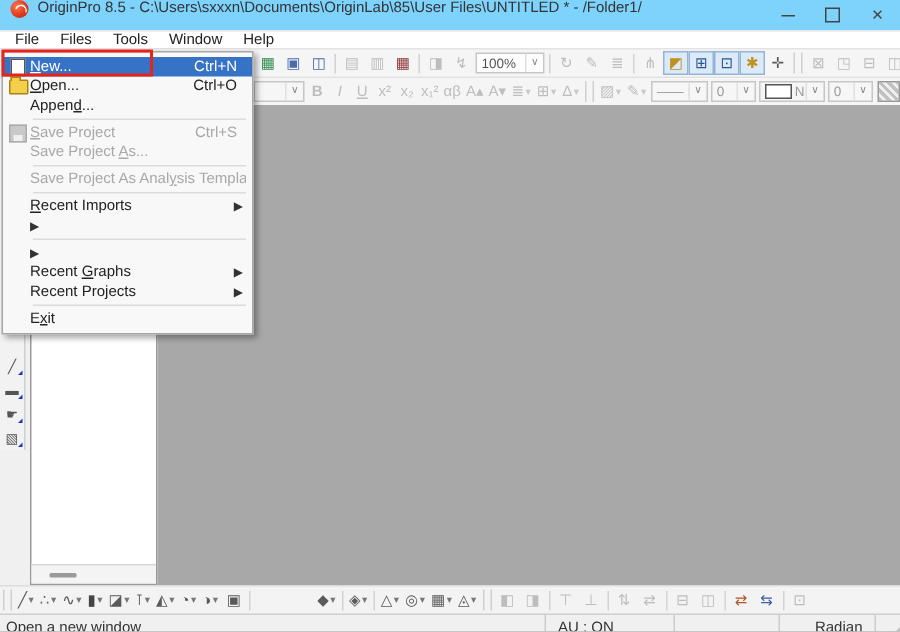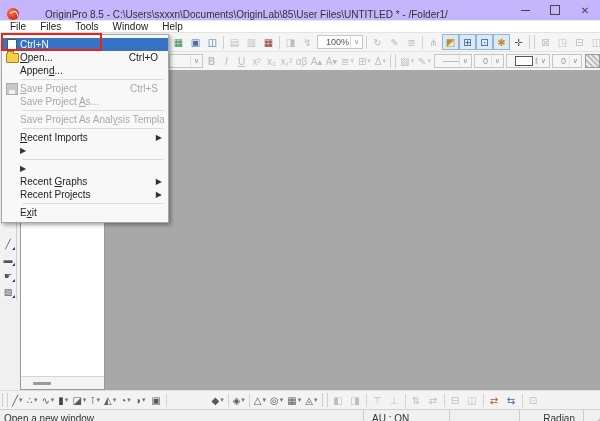--- a/index.html
+++ b/index.html
@@ -2,21 +2,21 @@
 <html><head>
 <meta charset="utf-8">
 <style>
   html,body{margin:0;padding:0;background:#d8d8d8;}
   #app{
     width:600px;height:421px;position:relative;overflow:hidden;
     font-family:"Liberation Sans","DejaVu Sans",sans-serif;font-size:10px;color:#222;
     background:#f0f0f0;outline:1px solid #8a8a8a;
   }
   
-  .titlebar{height:20px;background:#c4b5fd;display:flex;align-items:flex-end;border-bottom:1px solid #e8e8e8;gap:20px;}
+  .titlebar{height:20px;background:#7dd3fc;display:flex;align-items:flex-start;border-bottom:1px solid #e8e8e8;}
   .app-logo{width:12px;height:12px;border-radius:50%;margin:0 6px 0 7px;
     background:radial-gradient(circle at 35% 35%, #ff7a4d 0%, #e03a1e 55%, #b32410 100%);
     position:relative;flex:0 0 auto;}
   .app-logo::after{content:"";position:absolute;left:3px;top:3px;width:6px;height:6px;border-radius:50%;
     border:1.4px solid #fff;border-left-color:transparent;border-bottom-color:transparent;transform:rotate(-25deg);}
   .title-text{font-size:10px;color:#333;white-space:nowrap;overflow:hidden;flex:1 1 auto;}
   .win-controls{display:flex;height:100%;flex:0 0 auto;}
   .win-btn{width:30px;height:100%;display:flex;align-items:center;justify-content:center;color:#444;font-size:10px;}
   .win-btn .bar{width:9px;height:1px;background:#444;}
   .win-btn .box{width:8px;height:8px;border:1px solid #444;}
@@ -31,21 +31,21 @@
   .tb-btn.sm{width:15px;}
   .tb-btn.dd{width:auto;padding:0 1px;}
   .tb-btn .dda{font-size:7px;color:#777;margin-left:1px;}
   .tb-btn.pressed{background:#dce9f7;border-color:#93b4d7;}
   .tb-btn.disabled{color:#bdbdbd;}
   .tb-btn.disabled .dda{color:#c8c8c8;}
   .tb-sep{flex:0 0 auto;width:1px;height:13px;background:#d2d2d2;margin:0 2px;}
   .tb-handle{flex:0 0 auto;width:4px;height:14px;margin:0 2px;
     border-left:1px solid #cfcfcf;border-right:1px solid #cfcfcf;}
   .tb-combo{flex:0 0 auto;height:14px;border:1px solid #c6c6c6;background:#fdfdfd;display:flex;align-items:center;
-    box-sizing:border-box;margin:0 1px;padding-left:8px;font-size:9px;color:#555;}
+    box-sizing:border-box;margin:0 1px;padding-left:3px;font-size:9px;color:#555;}
   .tb-combo.disabled{background:#f6f6f6;color:#9a9a9a;}
   .tb-combo .cval{flex:1 1 auto;overflow:hidden;}
   .tb-combo .carr{flex:0 0 auto;width:11px;text-align:center;font-size:7px;color:#8a8a8a;border-left:1px solid #e0e0e0;align-self:stretch;line-height:12px;}
   .tb-combo .cswatch{flex:0 0 auto;width:16px;height:8px;background:#fff;border:1px solid #555;margin-right:2px;}
   .tb-swatch{flex:0 0 auto;width:13px;height:12px;border:1px solid #9a9a9a;margin:0 2px;
     background:repeating-linear-gradient(45deg,#c0c0c0 0 2px,#efefef 2px 4px);}
   
   .main{display:flex;height:320px;position:relative;}
   .left-strip{width:20px;flex:0 0 auto;background:#f0f0f0;}
   .tools-col{width:16px;height:230px;border-right:1px solid #cfcfcf;background:#f2f2f2;
@@ -296,20 +296,21 @@
         <div class="doc-scrollthumb"></div>
       </div>
     </div>
     <div class="workspace"></div>
 
     <div class="filemenu" id="file-menu" style="top:-36px;">
         <div class="fm-item hl">
           <div class="fm-ic">
             <span class="mi mi-page"></span>
           </div>
+          <div class="fm-label"><u>N</u>ew...</div>
           <div class="fm-short">Ctrl+N</div>
         </div>
         <div class="fm-item">
           <div class="fm-ic">
             <span class="mi mi-folder"></span>
           </div>
           <div class="fm-label"><u>O</u>pen...</div>
           <div class="fm-short">Ctrl+O</div>
         </div>
         <div class="fm-item">

